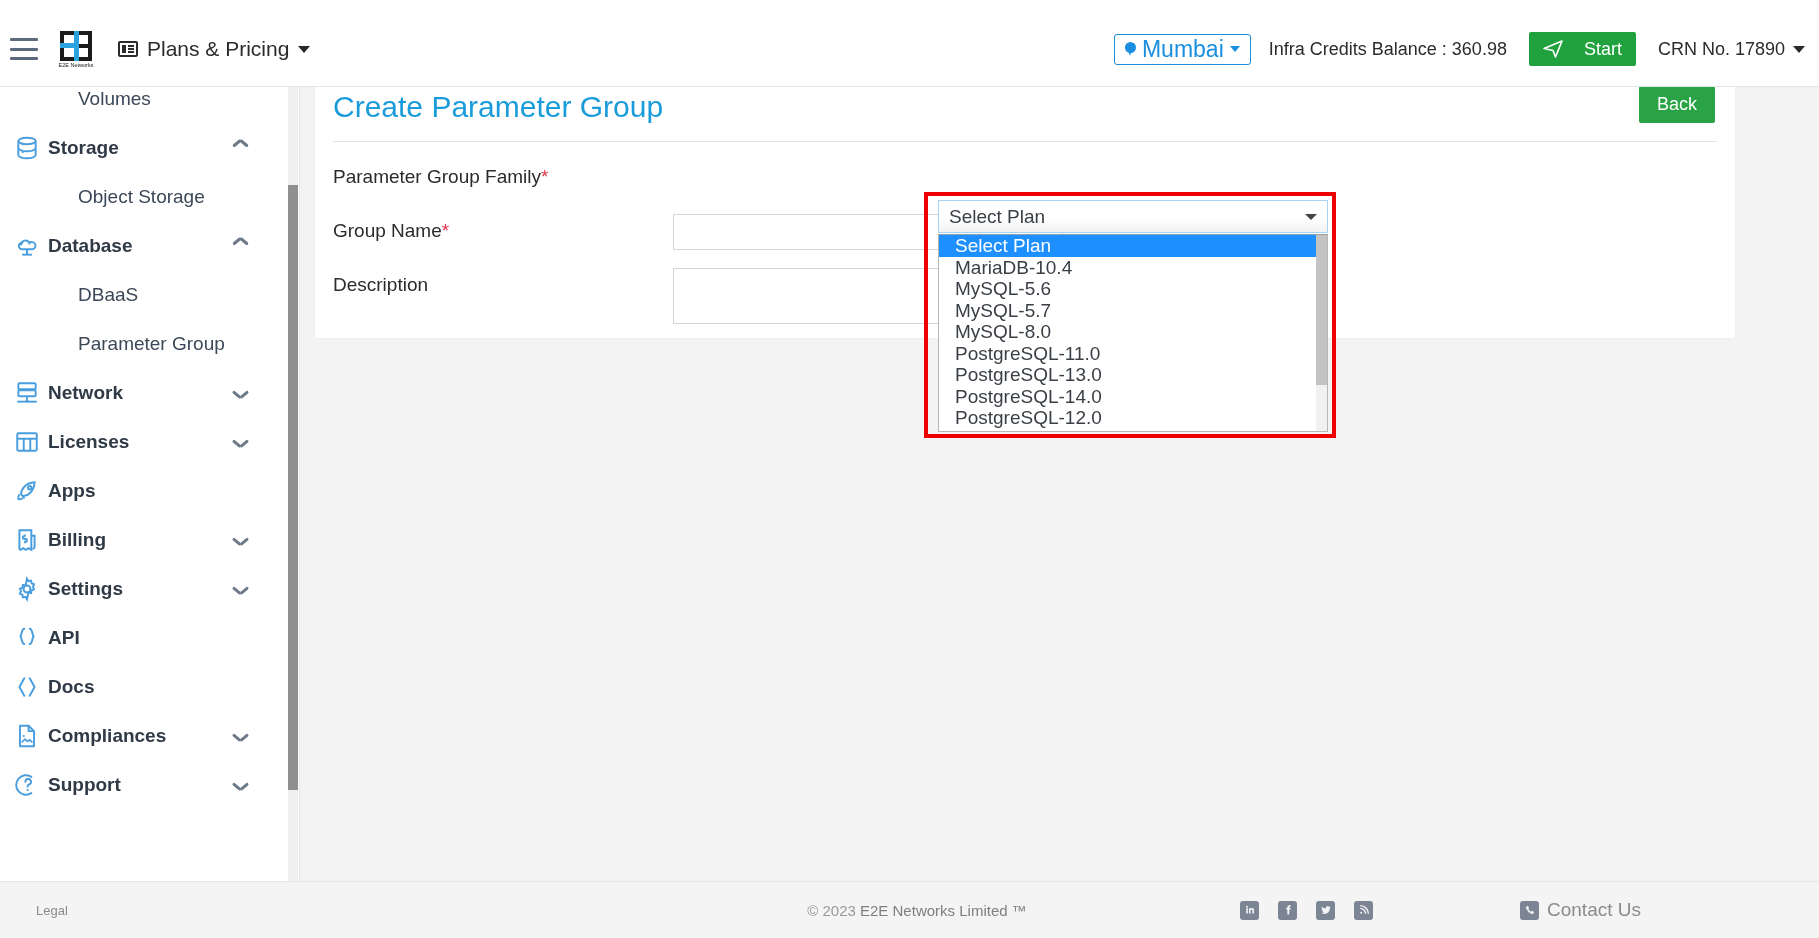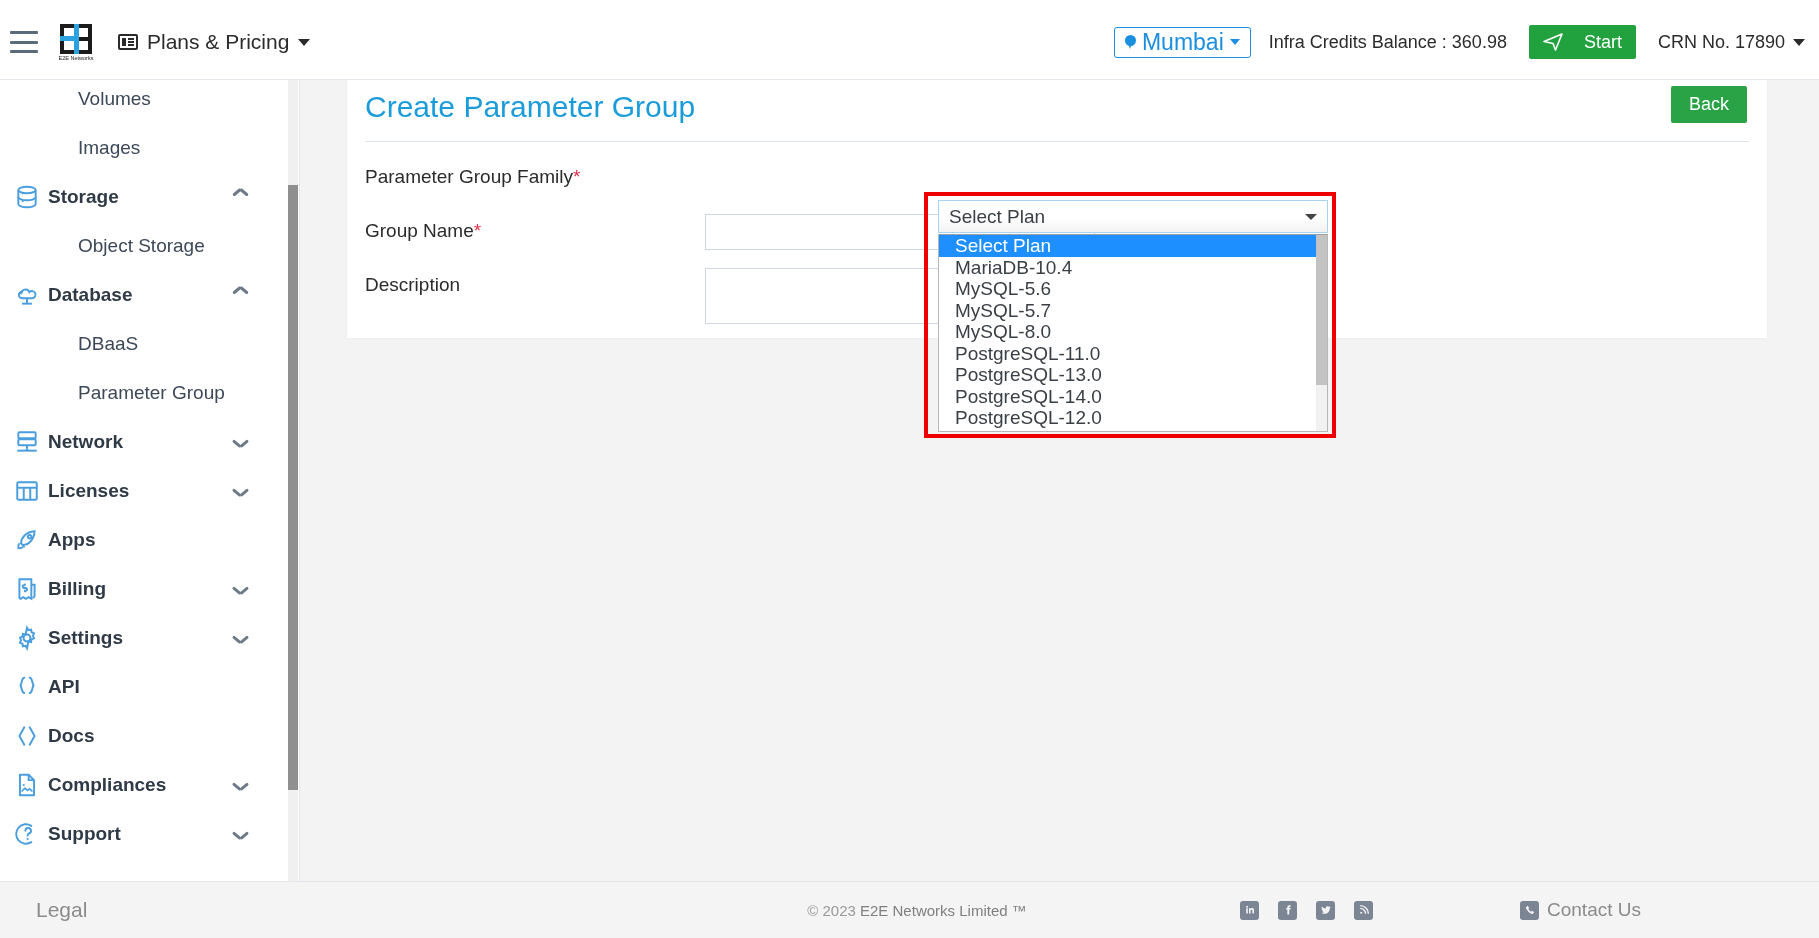--- a/index.html
+++ b/index.html
@@ -6,21 +6,21 @@
   html, body {
     margin: 0; padding: 0;
     width: 1819px; height: 938px;
     font-family: "Liberation Sans", sans-serif;
     background: #ffffff;
     overflow: hidden;
   }
 
   
   #topbar {
-    position: absolute; top: 5px; left: 0;
+    position: absolute; top: 12px; left: 0;
     width: 1819px; height: 75px;
     background: #ffffff;
     border-bottom: 1px solid #e3e6ea;
     display: flex; align-items: center;
     z-index: 60;
   }
   .hamburger {
     width: 28px; height: 22px;
     margin-left: 10px; margin-right: 18px;
     display: flex; flex-direction: column; justify-content: space-between;
@@ -137,21 +137,21 @@
   }
 
   
   #main {
     position: absolute; top: 57px; left: 300px;
     width: 1519px; height: 824px;
     background: #f3f3f4;
     overflow: hidden;
   }
   #card {
-    position: absolute; left: 47px; top: 15px;
+    position: absolute; left: 15px; top: 15px;
     width: 1420px; height: 266px;
     background: #ffffff;
     box-shadow: 0 0 2px rgba(0,0,0,0.06);
   }
   #card-head {
     position: relative; height: 70px;
     border-bottom: 1px solid #dde3ea;
     margin: 0 18px;
     display: flex; align-items: center;
   }
@@ -228,21 +228,21 @@
 
   
   #footer {
     position: absolute; left: 0; bottom: 0;
     width: 1819px; height: 57px;
     background: #f4f4f5;
     border-top: 1px solid #e3e6ea;
     display: flex; align-items: center;
     z-index: 70;
   }
-  #legal { margin-left: 36px; font-size: 21px; color: #8b8b8b; cursor: pointer; }
+  #legal { margin-left: 36px; font-size: 13px; color: #8b8b8b; cursor: pointer; }
   #copyright {
     position: absolute; left: 0; right: 0; text-align: center;
     font-size: 15px; color: #9a9a9a; margin-left: 15px;
   }
   #copyright b { color: #7f7f7f; font-weight: normal; }
   #social { position: absolute; left: 1240px; display: flex; gap: 19px; align-items: center; }
   .soc {
     width: 19px; height: 19px; background: #7c8594; border-radius: 3px;
     color: #f4f4f5; font-size: 13px; font-weight: bold;
     display: flex; align-items: center; justify-content: center;
@@ -318,24 +318,20 @@
     <div class="nav-item sub">
       <div class="ico-slot"></div>
       <div class="lbl">Auto Scaling</div>
     </div>
 
     <div class="nav-item sub">
       <div class="ico-slot"></div>
       <div class="lbl">Volumes</div>
     </div>
 
-    <div class="nav-item sub">
-      <div class="ico-slot"></div>
-      <div class="lbl">Images</div>
-    </div>
 
 
     <div class="nav-item group">
       <div class="ico-slot">
         <span class="sb-icon">
             <svg viewBox="0 0 24 24" fill="none" stroke="#4a9ede" stroke-width="1.8">
           <ellipse cx="12" cy="5.5" rx="8" ry="3"></ellipse>
               <path d="M4 5.5v13c0 1.7 3.6 3 8 3s8-1.3 8-3v-13"></path>
           <path d="M4 12c0 1.7 3.6 3 8 3s8-1.3 8-3"></path>
               <circle cx="8" cy="8.6" r="0.9" fill="#4a9ede" stroke="none"></circle>

